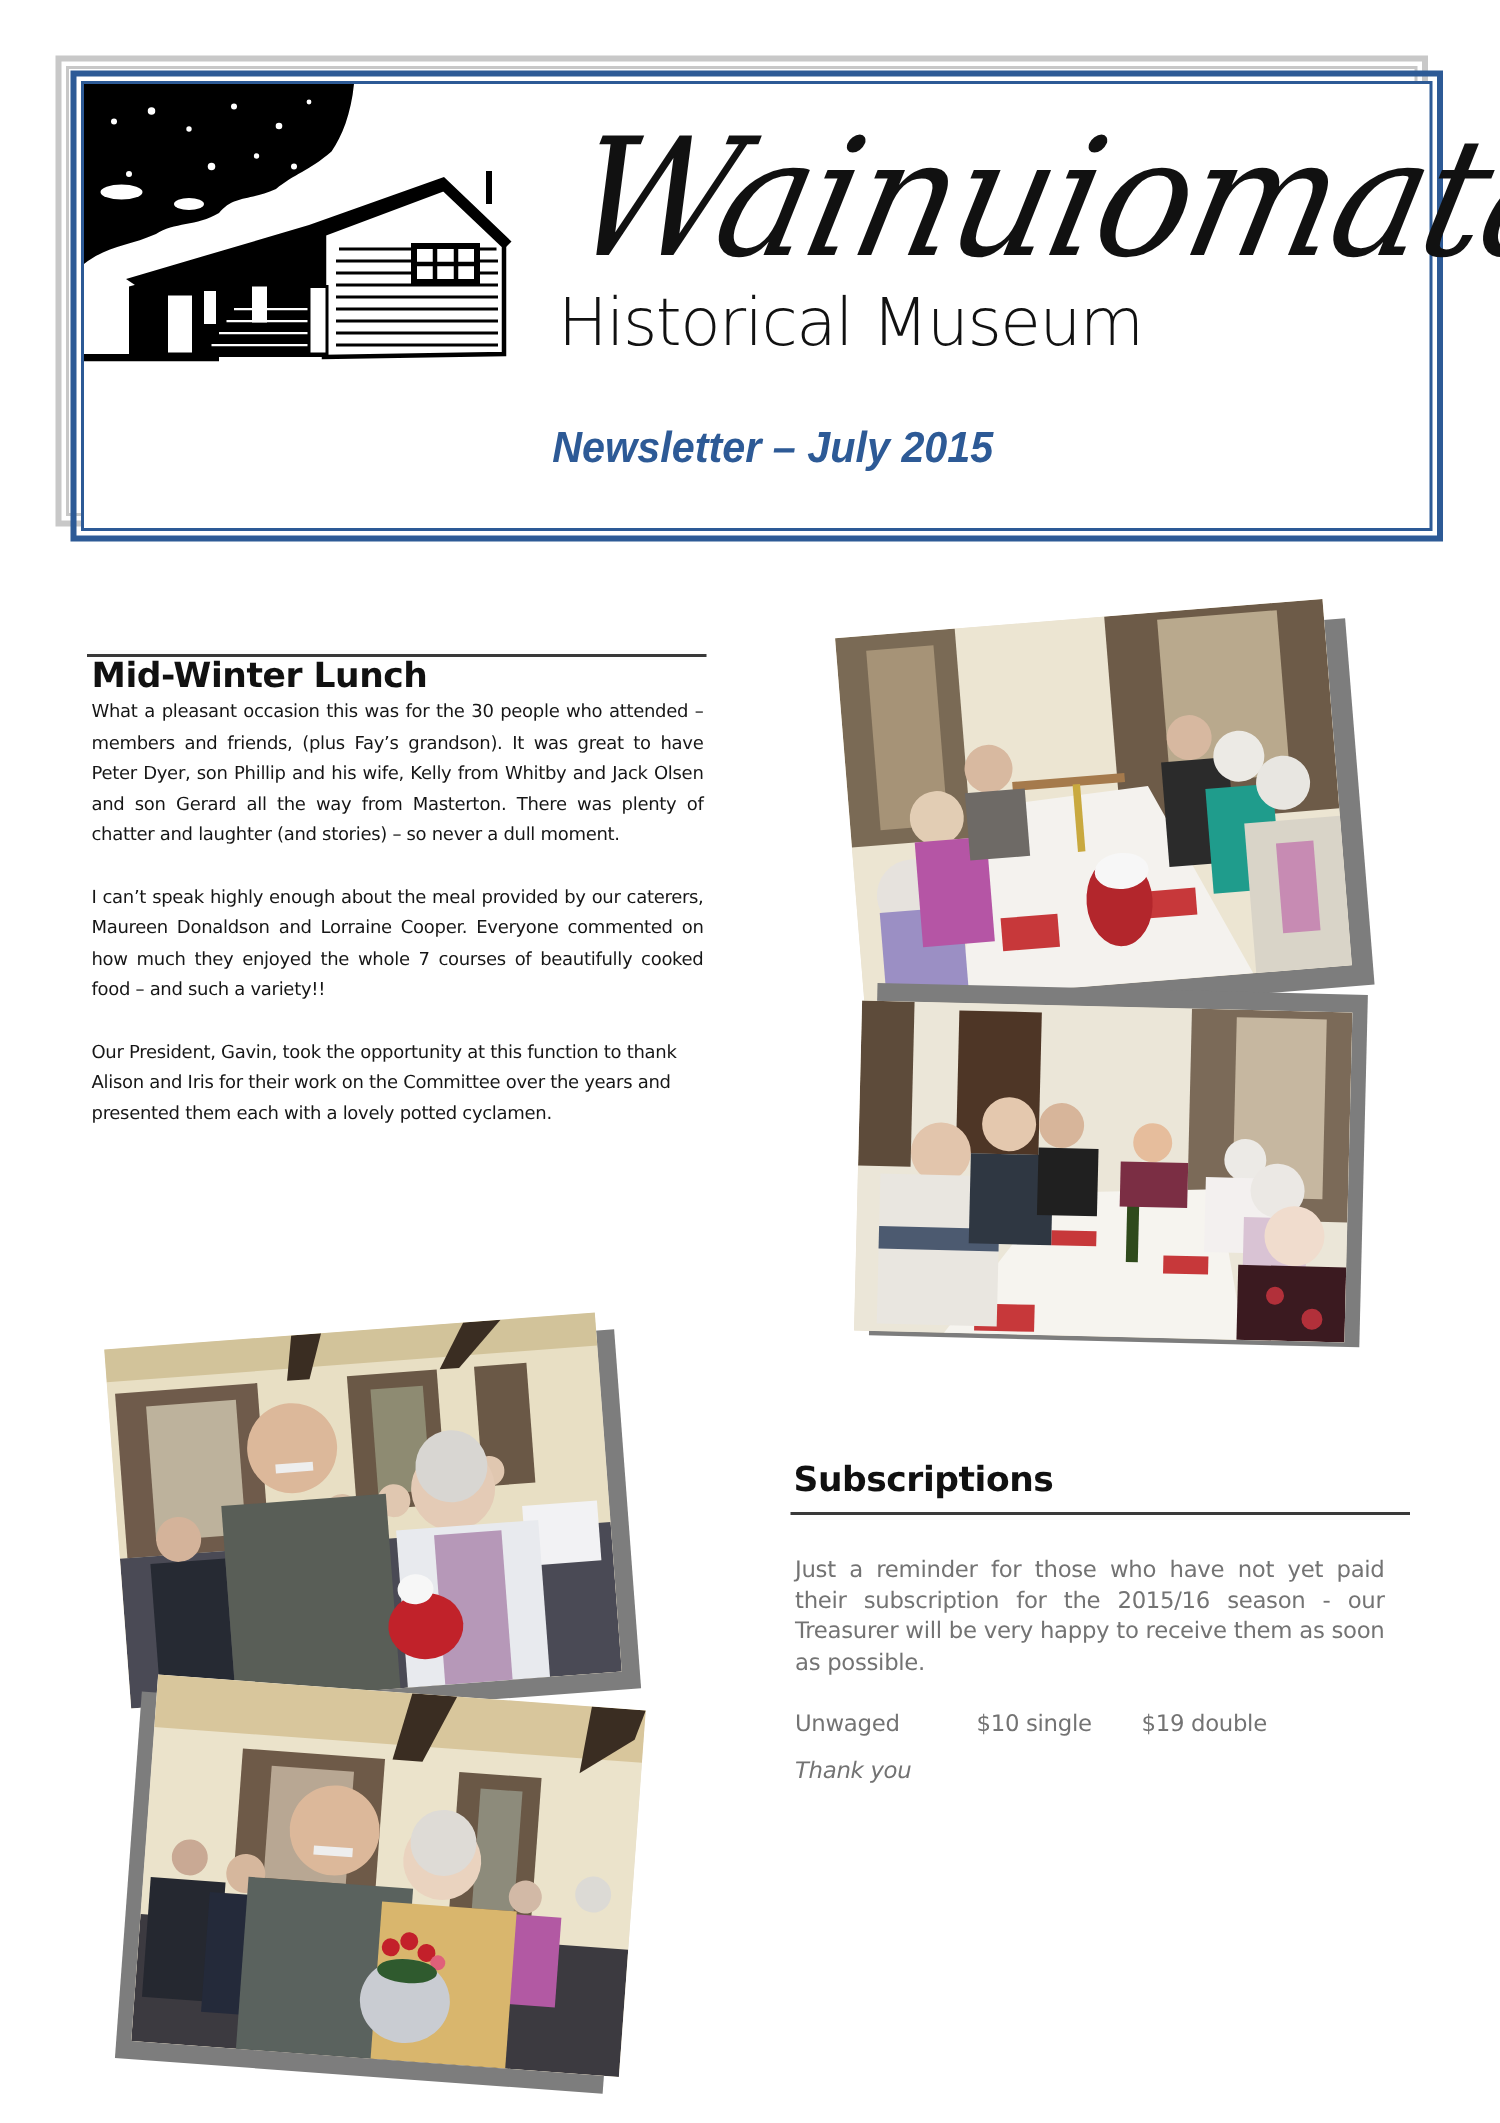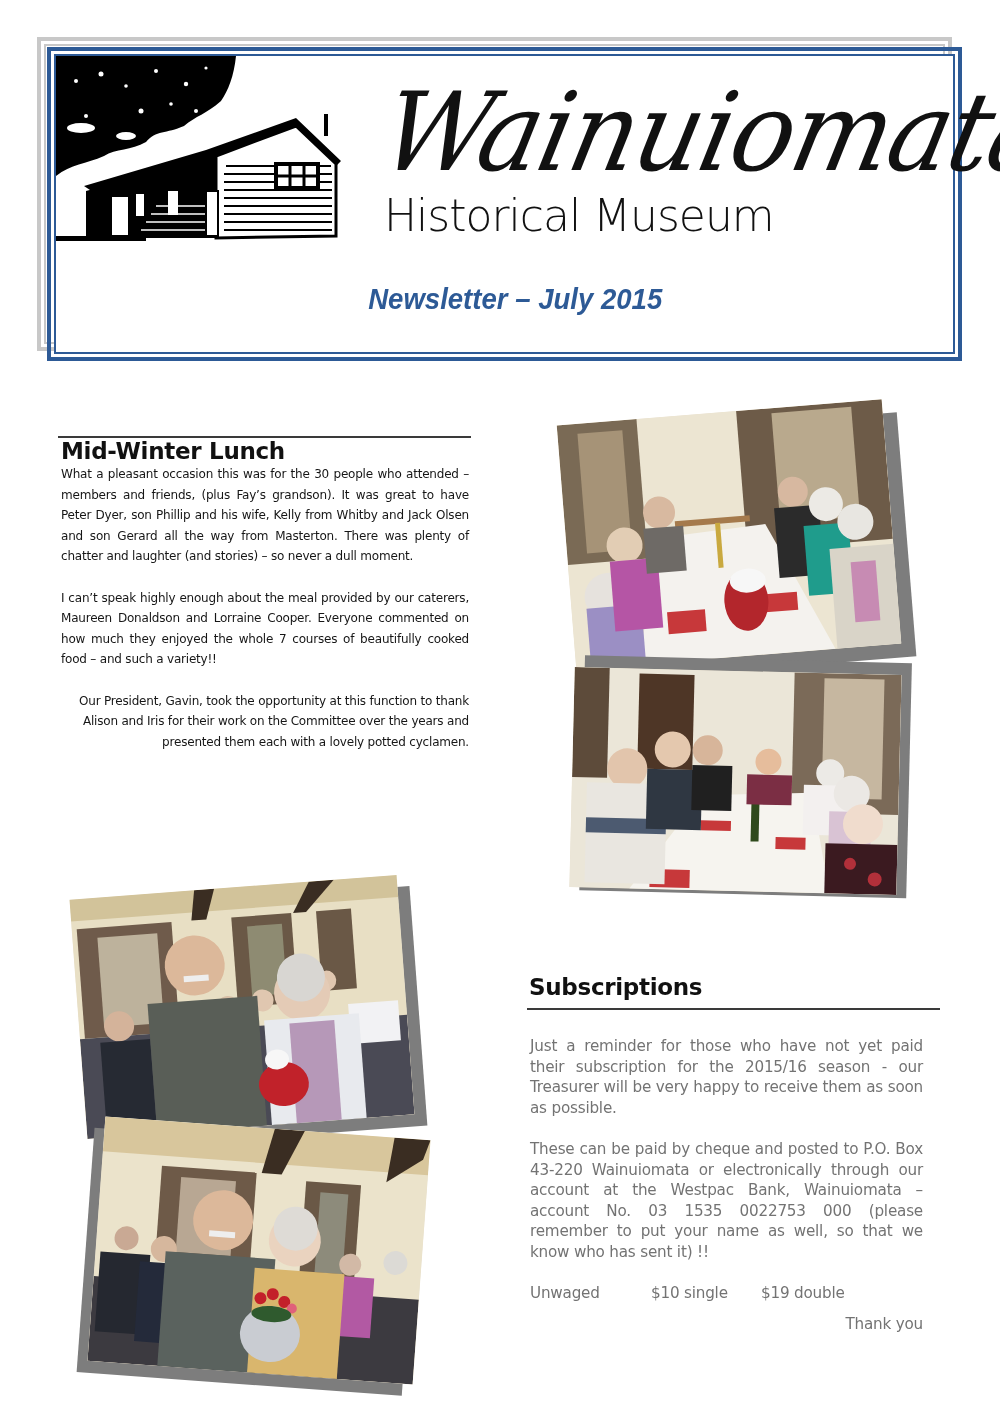--- a/index.html
+++ b/index.html
@@ -15,21 +15,21 @@
   .logo-art { position: absolute; left: 56px; top: 56px; width: 290px; height: 185px; }
 
   .script-title {
     position: absolute; left: 385px; top: 62px; width: 540px; height: 140px;
     font-family: "DejaVu Serif", serif; font-style: italic; font-weight: 300;
     font-size: 104px; letter-spacing: -2px; line-height: 140px; color: #111;
     transform: skewX(-12deg) scaleY(1.05); transform-origin: left center;
     white-space: nowrap;
   }
   .museum-title {
-    position: absolute; left: 384px; top: 190px;
+    position: absolute; left: 372px; top: 190px;
     font-family: "DejaVu Sans", sans-serif; font-weight: 300;
     font-size: 44px; letter-spacing: -1px; color: #111; white-space: nowrap;
   }
   .newsletter-title {
     position: absolute; left: 0; width: 1000px; top: 283px; text-align: center;
     font-family: "Liberation Sans", sans-serif; font-style: italic; font-weight: bold;
     font-size: 29px; color: #2d5a96; transform: scaleX(0.95); padding-left: 32px;
   }
 
   
@@ -37,28 +37,28 @@
     position: absolute; font-family: "DejaVu Sans", sans-serif; font-weight: bold;
     font-size: 23px; color: #111; white-space: nowrap; letter-spacing: -0.3px;
   }
   .rule { position: absolute; height: 2px; background: #3a3a3a; }
 
   .body-text {
     position: absolute; font-family: "DejaVu Sans", sans-serif; font-size: 12px;
     line-height: 20.6px; color: #161616; text-align: justify; letter-spacing: -0.2px;
   }
   .body-text p { margin-bottom: 20.6px; }
-  .body-text p.last { margin-bottom: 0; text-align: right; }
+  .body-text p.last { margin-bottom: 0; text-align: left; }
 
   .subs-text {
     position: absolute; font-family: "DejaVu Sans", sans-serif; font-size: 15.2px;
     line-height: 20.6px; color: #737373; letter-spacing: -0.2px;
   }
   .subs-text p { margin-bottom: 20.6px; text-align: justify; }
-  .subs-text p.nojust { text-align: right; }
+  .subs-text p.nojust { text-align: left; font-style: italic; }
   .rate-table { border-collapse: collapse; margin-bottom: 10px; }
   .rate-table td { padding: 0; height: 20.6px; vertical-align: top; }
   .rate-table td.c1 { width: 121px; }
   .rate-table td.c2 { width: 110px; }
 
   
   .photo-wrap { position: absolute; }
   .photo-shadow { position: absolute; background: #7d7d7d; }
   .photo { position: absolute; overflow: hidden; }
 </style>
@@ -133,21 +133,20 @@
   <p>What a pleasant occasion this was for the 30 people who attended – members and friends, (plus Fay’s grandson).      It was great to have Peter Dyer, son Phillip and his wife, Kelly from Whitby and Jack Olsen and son Gerard all the way from Masterton.  There was plenty of chatter and laughter (and stories) – so never a dull moment.</p>
   <p>I can’t speak highly enough about the meal provided by our caterers, Maureen Donaldson and Lorraine Cooper.   Everyone commented on how much they enjoyed the whole 7 courses of beautifully cooked food – and such a variety!!</p>
   <p class="last">Our President, Gavin, took the opportunity at this function to thank Alison and Iris for their work on the Committee over the years and presented them each with a lovely potted cyclamen.</p>
 </div>
 
 <div class="section-heading" style="left:529px; top:974px;">Subscriptions</div>
 <div class="rule" style="left:527px; top:1008px; width:413px;"></div>
 
 <div class="subs-text" style="left:530px; top:1036px; width:393px;">
   <p>Just a reminder for those who have not yet paid their subscription for the 2015/16 season - our Treasurer will be very happy to receive them as soon as possible.</p>
-  <p>These can be paid by cheque and posted to P.O. Box 43-220 Wainuiomata or electronically through our account at the Westpac Bank, Wainuiomata – account No. 03 1535 0022753 000  (please remember to put your name as well, so that we know who has sent it) !!</p>
   <table class="rate-table">
     <tbody>
         <tr>
       <td class="c1">Unwaged</td>
       <td class="c2">$10 single</td>
       <td>$19 double</td>
     </tr>
   </tbody>
     </table>
   <p class="nojust">Thank you</p>

